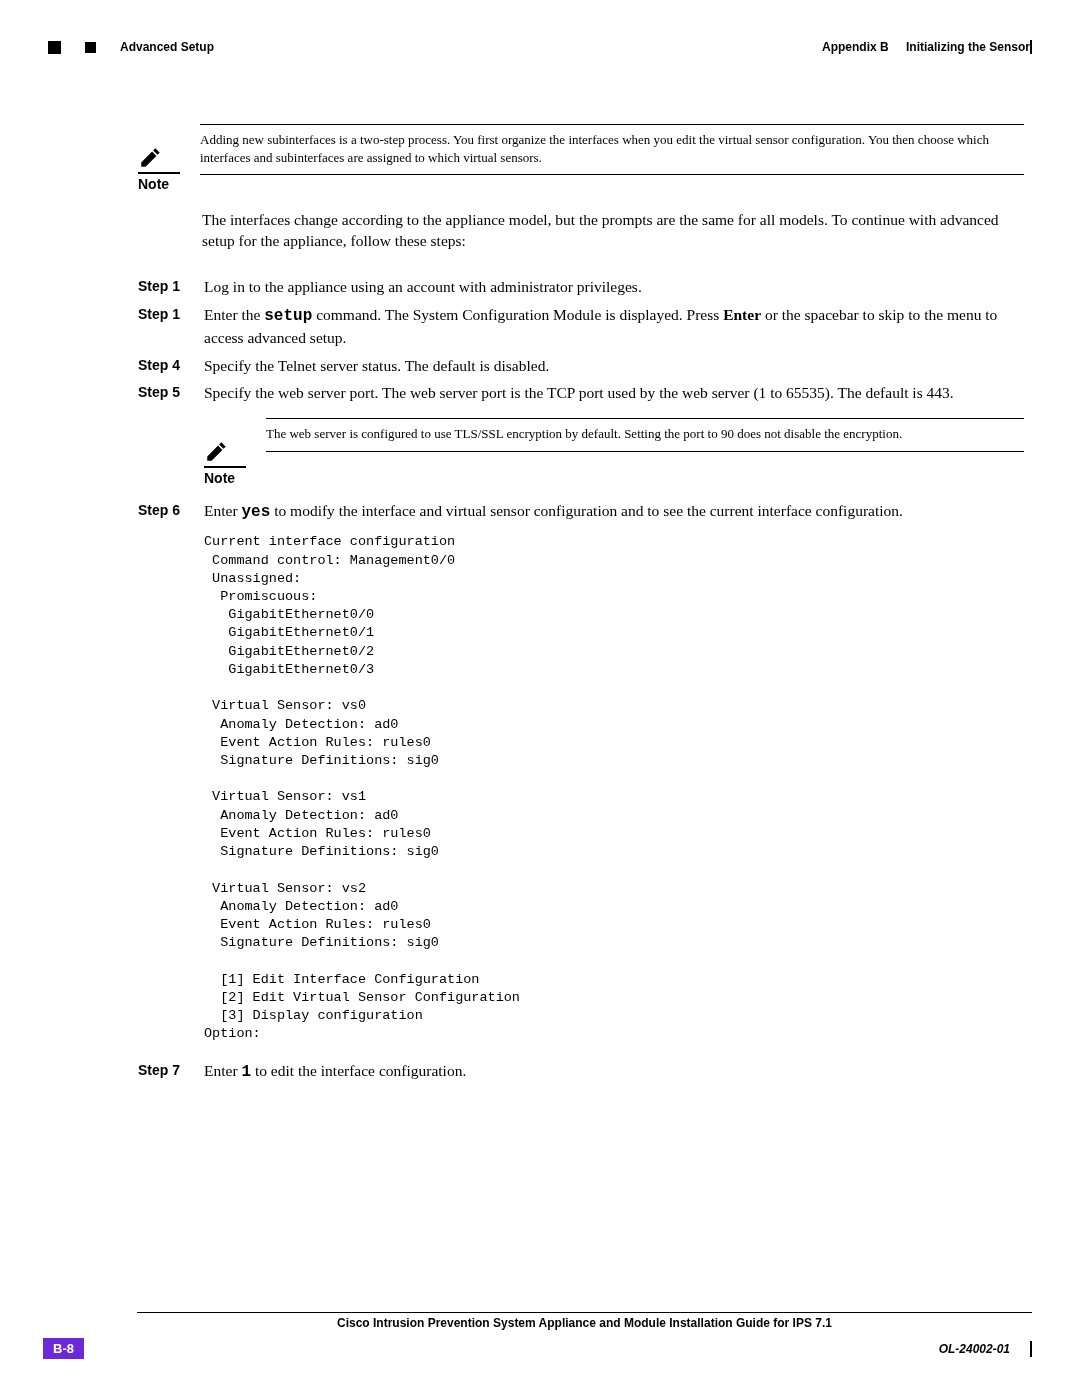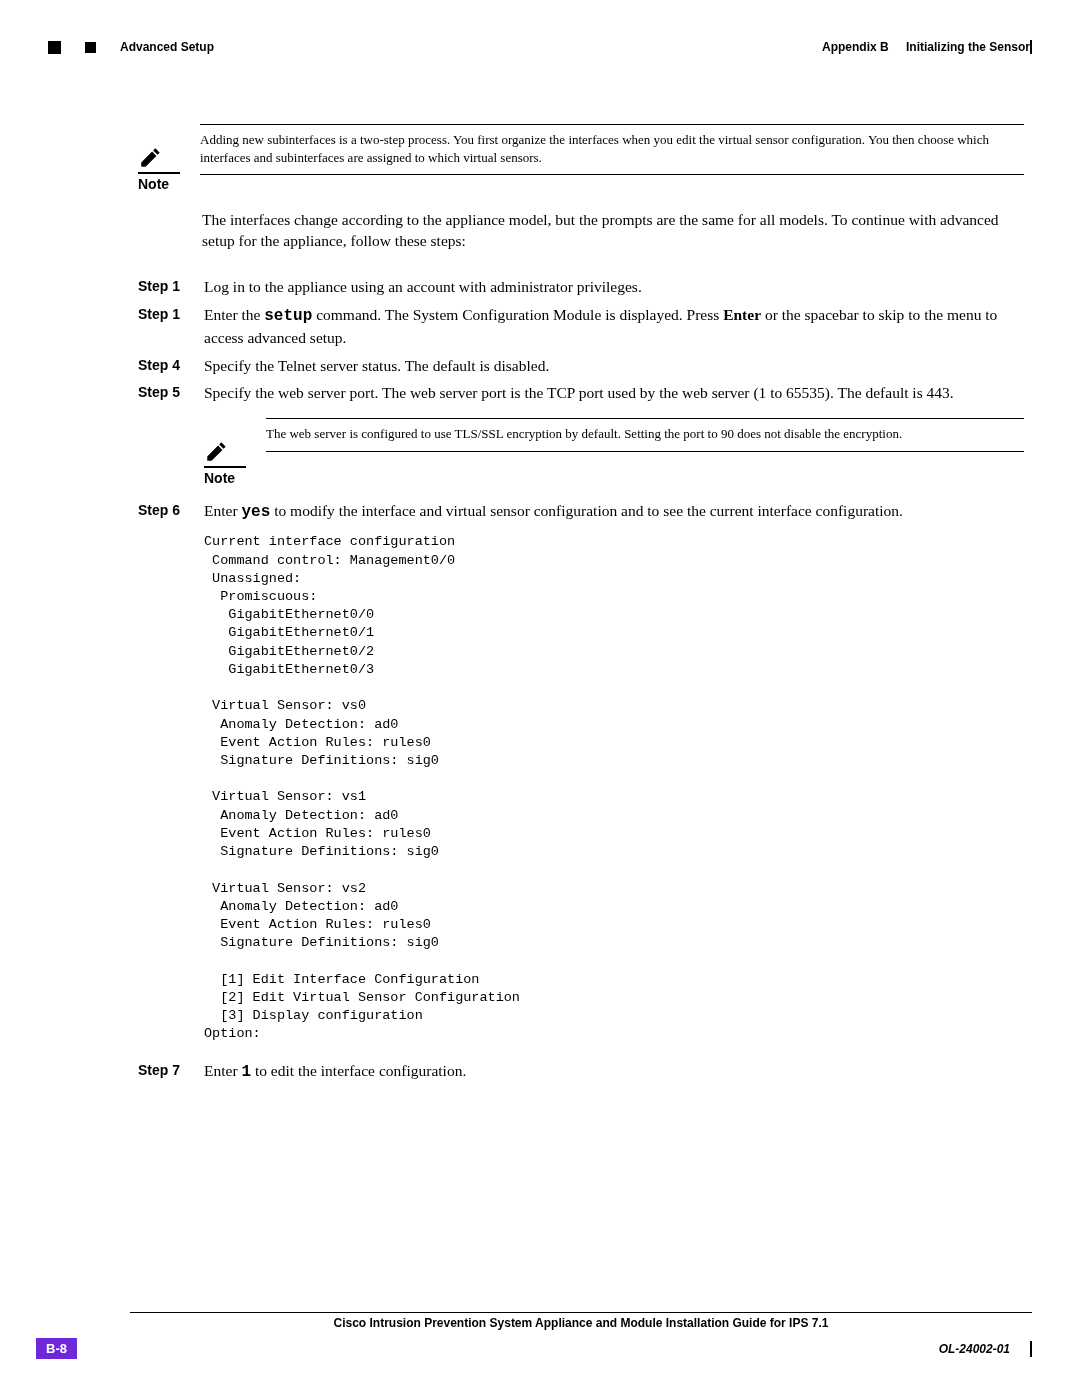--- a/index.html
+++ b/index.html
@@ -125,21 +125,21 @@
     font-family: "Courier New", Courier, monospace;
     font-size: 13.5px;
     line-height: 1.35;
     white-space: pre;
     margin: 10px 0 10px 0;
   }
 
   
   .footer {
     position: absolute;
-    left: 36px;
+    left: 43px;
     right: 48px;
     bottom: 38px;
   }
   .footer-line {
     border-top: 1px solid #000;
     margin-left: 94px;
     margin-bottom: 3px;
   }
   .footer-title {
     text-align: center;

